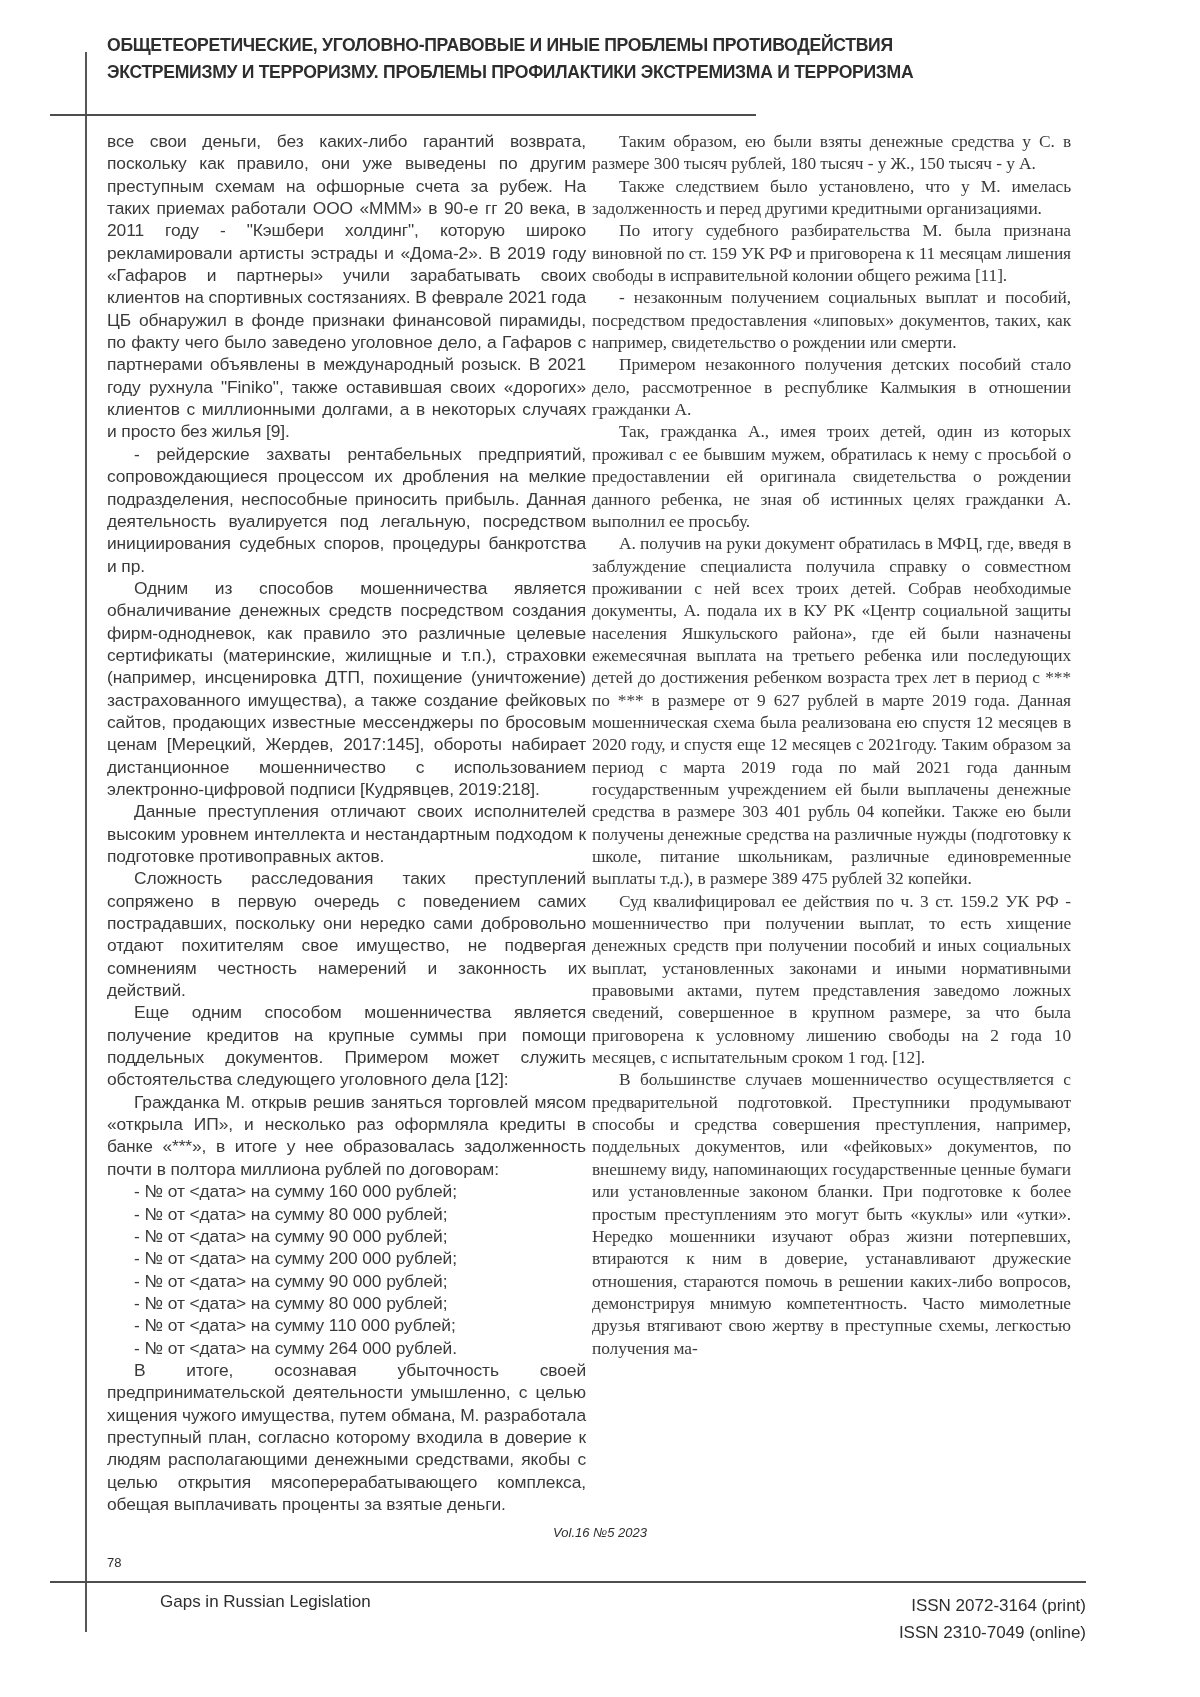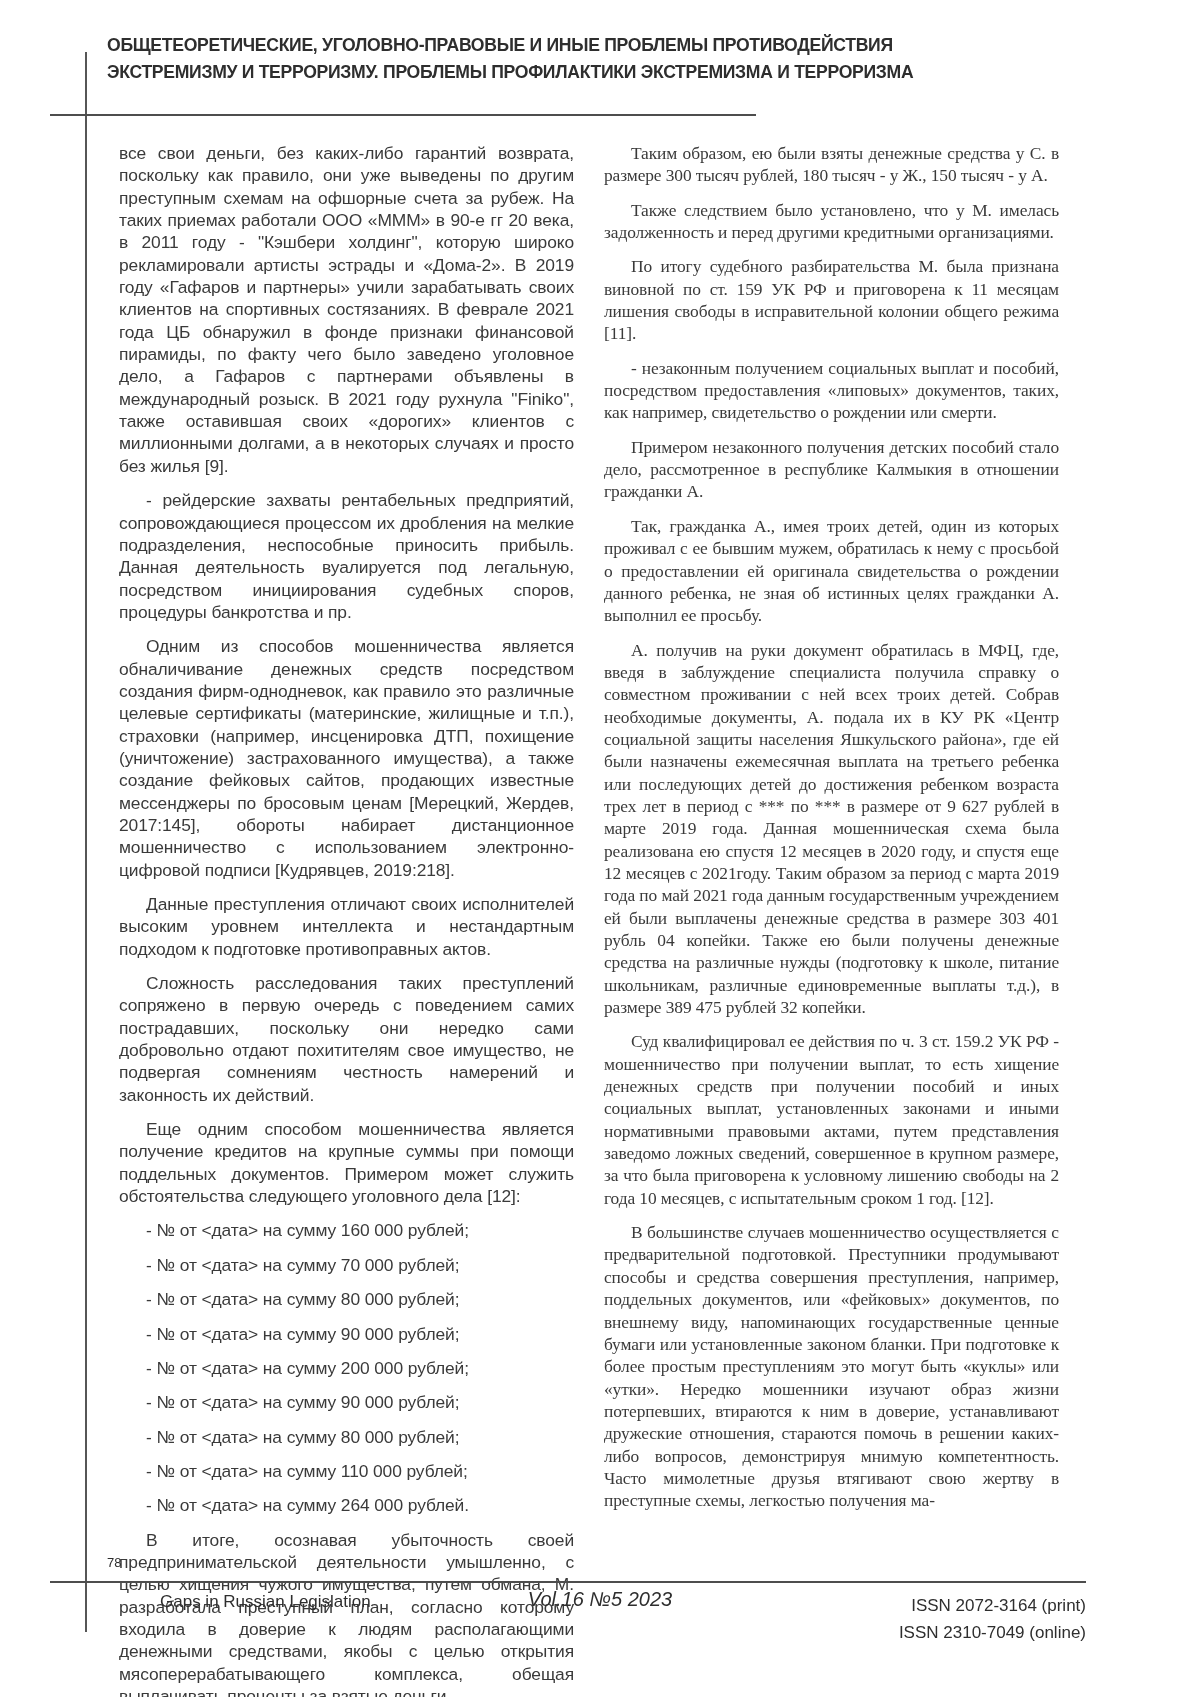--- a/index.html
+++ b/index.html
@@ -36,38 +36,38 @@
 
   
   .col {
     position: absolute; top: 130px; width: 479px;
     font-size: 17.4px; line-height: 22.35px;
     color: #3a3a3a; text-align: justify;
     letter-spacing: -0.1px;
   }
   .col-left  { left: 107px; }
   .col-right { left: 592px; font-family: Liberation Serif, serif; }
-  .col p { margin: 12px; padding: 0; }
+  .col p { margin: 0; padding: 0; }
   .col p.flush  { text-indent: 0; }
   .col p.indent { text-indent: 27px; }
   .col p.list   { padding-left: 27px; text-align: left; text-indent: 0; }
 
   
   .f-num {
     position: absolute; left: 107px; top: 1555px;
     font-size: 13px; color: #2e2e2e;
   }
   .f-journal {
     position: absolute; left: 160px; top: 1592px;
     font-size: 17px; color: #2e2e2e;
   }
   .f-vol {
-    position: absolute; left: 450px; top: 1588px; width: 300px;
+    position: absolute; left: 450px; top: 1525px; width: 300px;
     text-align: center;
-    font-size: 20px; font-style: italic; color: #2e2e2e;
+    font-size: 13px; font-style: italic; color: #2e2e2e;
   }
   .f-issn {
     position: absolute; right: 114px; top: 1592px; width: 300px;
     text-align: right;
     font-size: 17px; color: #2e2e2e;
     line-height: 27px;
   }
 </style>
 </head>
 <body>
@@ -82,22 +82,22 @@
     <div>ЭКСТРЕМИЗМУ И ТЕРРОРИЗМУ. ПРОБЛЕМЫ ПРОФИЛАКТИКИ ЭКСТРЕМИЗМА И ТЕРРОРИЗМА</div>
   </div>
 
   <div class="col col-left">
       <p class="flush">все свои деньги, без каких-либо гарантий возврата, поскольку как правило, они уже выведены по другим преступным схемам на офшорные счета за рубеж. На таких приемах работали ООО «МММ» в 90-е гг 20 века, в 2011 году - "Кэшбери холдинг", которую широко рекламировали артисты эстрады и «Дома-2». В 2019 году «Гафаров и партнеры» учили зарабатывать своих клиентов на спортивных состязаниях. В феврале 2021 года ЦБ обнаружил в фонде признаки финансовой пирамиды, по факту чего было заведено уголовное дело, а Гафаров с партнерами объявлены в международный розыск. В 2021 году рухнула "Finiko", также оставившая своих «дорогих» клиентов с миллионными долгами, а в некоторых случаях и просто без жилья [9].</p>
       <p class="indent">- рейдерские захваты рентабельных предприятий, сопровождающиеся процессом их дробления на мелкие подразделения, неспособные приносить прибыль. Данная деятельность вуалируется под легальную, посредством инициирования судебных споров, процедуры банкротства и пр.</p>
       <p class="indent">Одним из способов мошенничества является обналичивание денежных средств посредством создания фирм-однодневок, как правило это различные целевые сертификаты (материнские, жилищные и т.п.), страховки (например, инсценировка ДТП, похищение (уничтожение) застрахованного имущества), а также создание фейковых сайтов, продающих известные мессенджеры по бросовым ценам [Мерецкий, Жердев, 2017:145], обороты набирает дистанционное мошенничество с использованием электронно-цифровой подписи [Кудрявцев, 2019:218].</p>
       <p class="indent">Данные преступления отличают своих исполнителей высоким уровнем интеллекта и нестандартным подходом к подготовке противоправных актов.</p>
       <p class="indent">Сложность расследования таких преступлений сопряжено в первую очередь с поведением самих пострадавших, поскольку они нередко сами добровольно отдают похитителям свое имущество, не подвергая сомнениям честность намерений и законность их действий.</p>
       <p class="indent">Еще одним способом мошенничества является получение кредитов на крупные суммы при помощи поддельных документов. Примером может служить обстоятельства следующего уголовного дела [12]:</p>
+      <p class="indent">Гражданка М. открыв решив заняться торговлей мясом «открыла ИП», и несколько раз оформляла кредиты в банке «***», в итоге у нее образовалась задолженность почти в полтора миллиона рублей по договорам:</p>
       <p class="list">- № от &lt;дата&gt; на сумму 160 000 рублей;</p>
-      <p class="list">- № от &lt;дата&gt; на сумму 70 000 рублей;</p>
       <p class="list">- № от &lt;дата&gt; на сумму 80 000 рублей;</p>
       <p class="list">- № от &lt;дата&gt; на сумму 90 000 рублей;</p>
       <p class="list">- № от &lt;дата&gt; на сумму 200 000 рублей;</p>
       <p class="list">- № от &lt;дата&gt; на сумму 90 000 рублей;</p>
       <p class="list">- № от &lt;дата&gt; на сумму 80 000 рублей;</p>
       <p class="list">- № от &lt;дата&gt; на сумму 110 000 рублей;</p>
       <p class="list">- № от &lt;дата&gt; на сумму 264 000 рублей.</p>
       <p class="indent">В итоге, осознавая убыточность своей предпринимательской деятельности умышленно, с целью хищения чужого имущества, путем обмана, М. разработала преступный план, согласно которому входила в доверие к людям располагающими денежными средствами, якобы с целью открытия мясоперерабатывающего комплекса, обещая выплачивать проценты за взятые деньги.</p>
     </div>
   <div class="col col-right">

